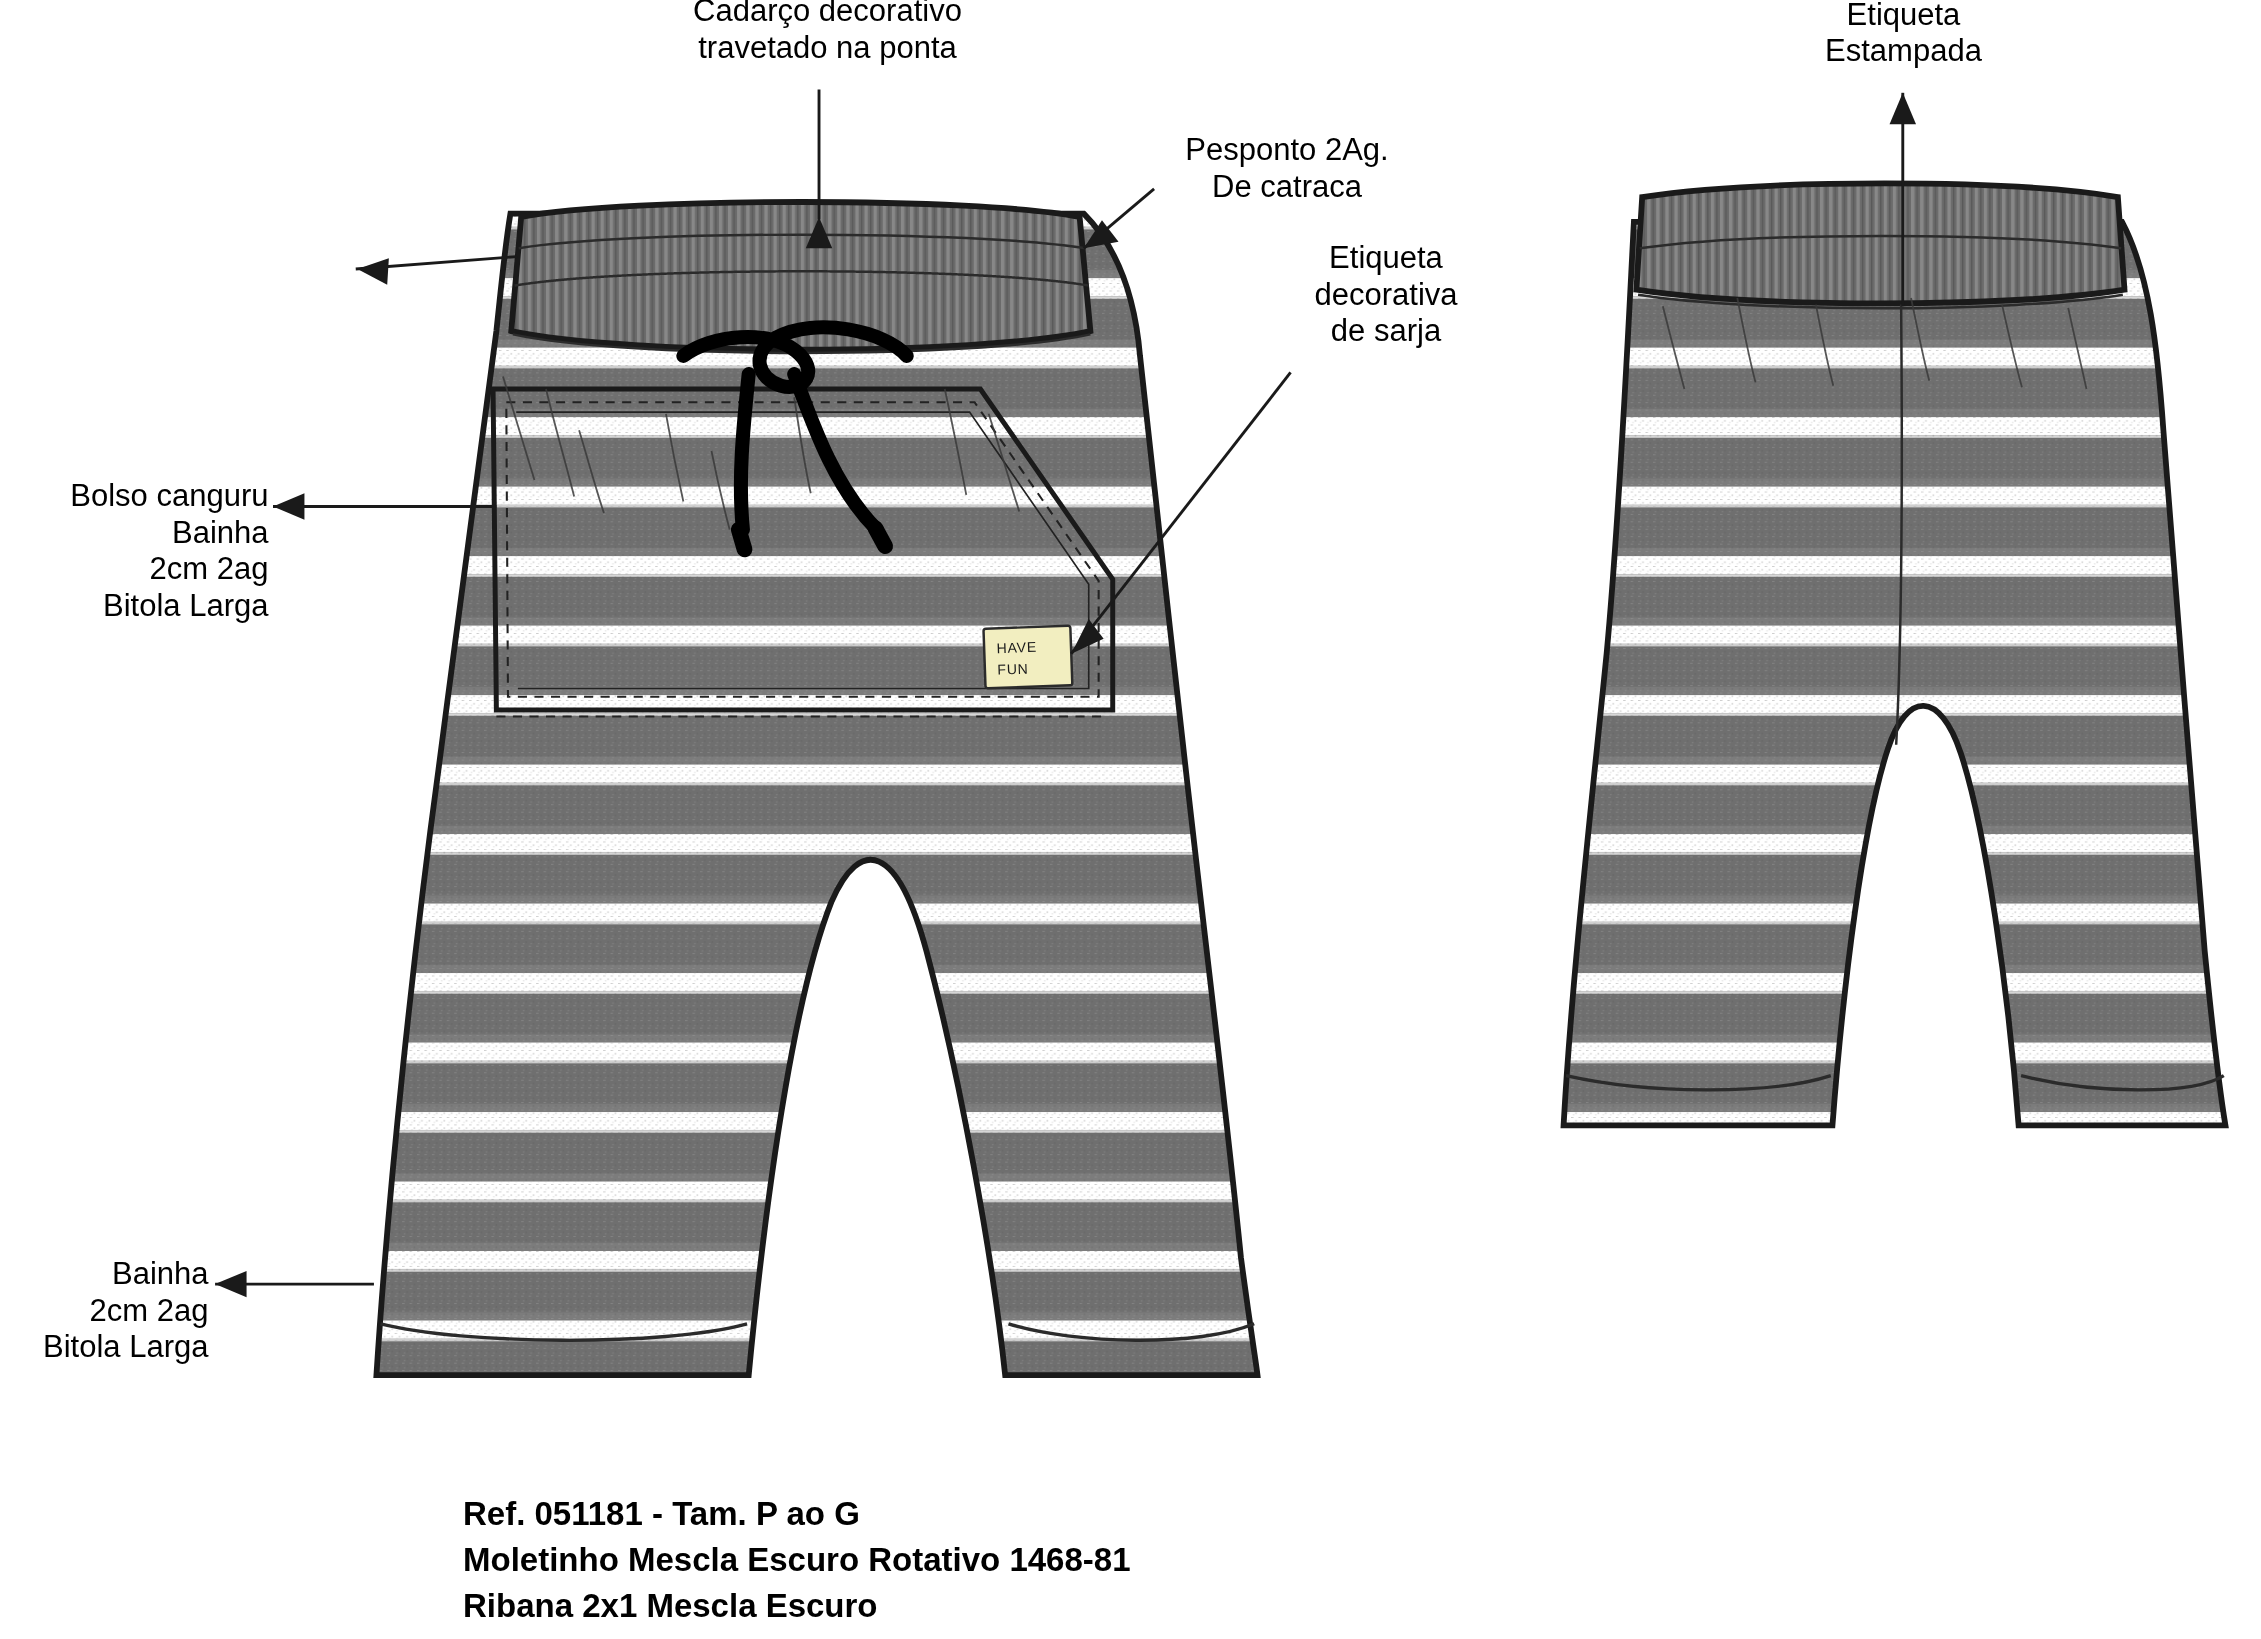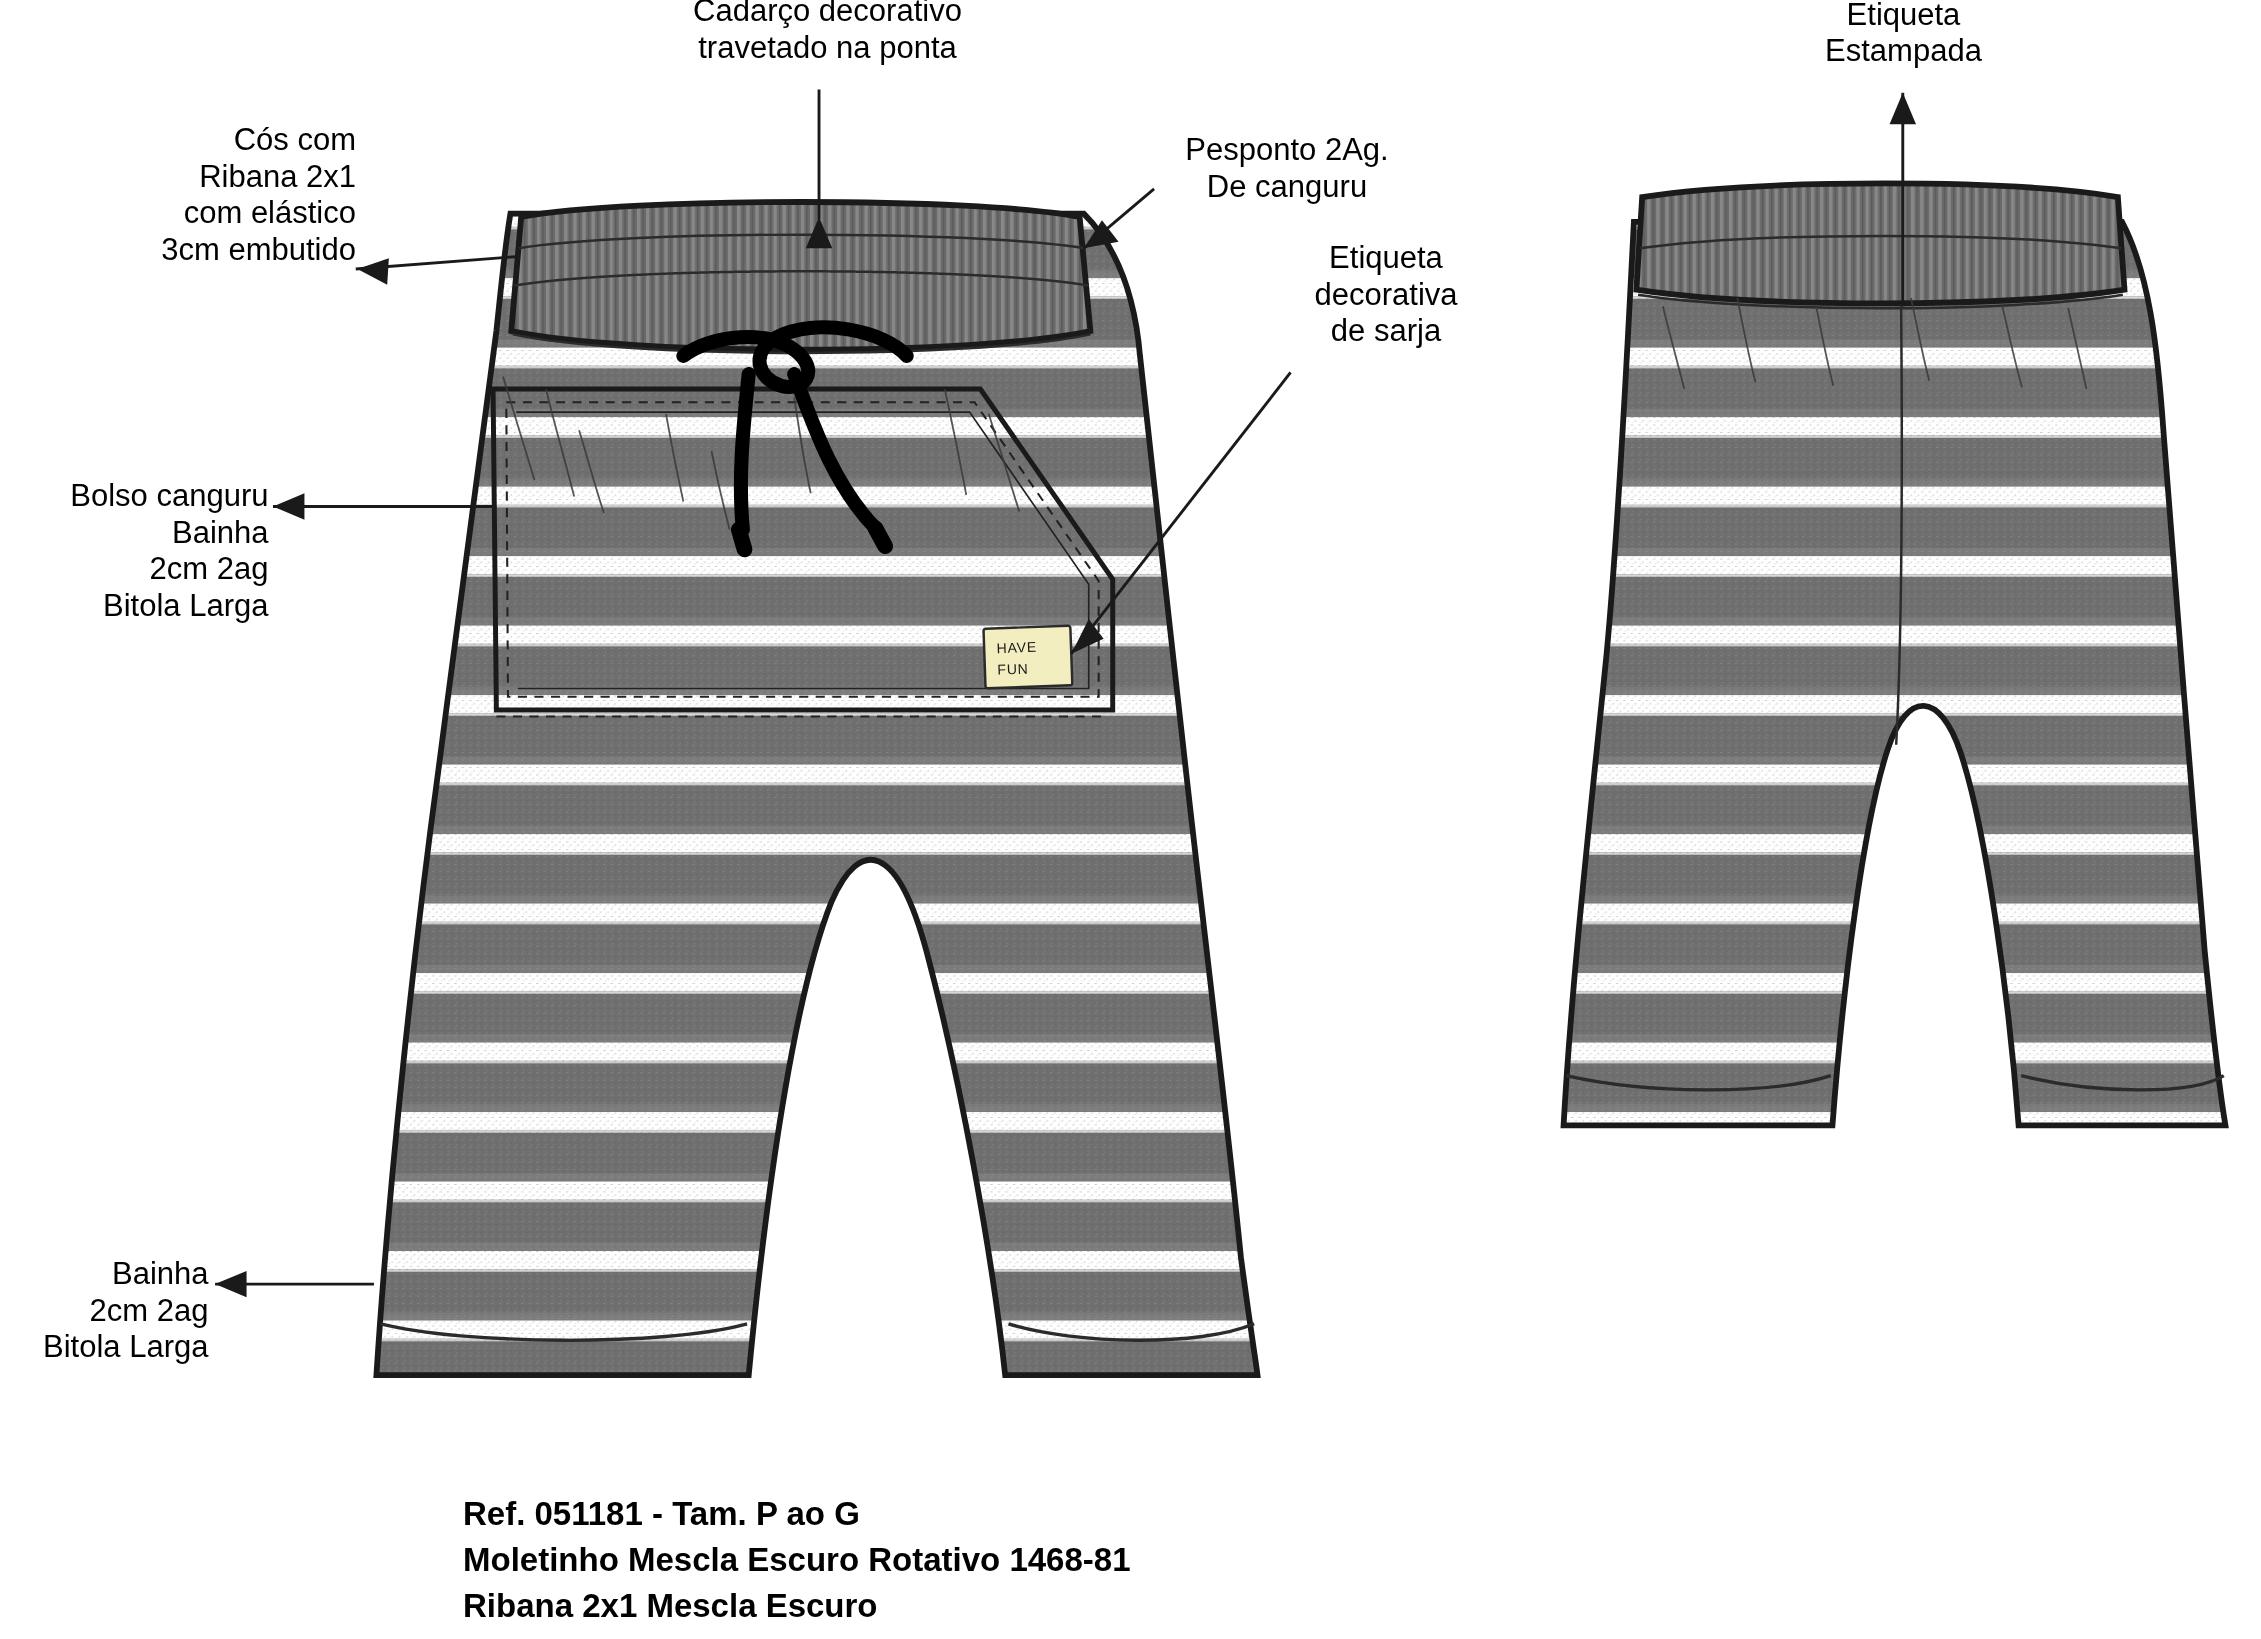--- a/index.html
+++ b/index.html
@@ -228,27 +228,23 @@
       <path d="M260,1552 L298,1536 L298,1568 Z" fill="#1a1a1a" stroke="none"></path>
 
       <path d="M2300,370 L2300,112"></path>
       <path d="M2300,112 L2284,150 L2316,150 Z" fill="#1a1a1a" stroke="none"></path>
     </g>
   </svg>
 
   <div class="callout center" style="left:637px; top:-6.6px; width:381px;">Cadarço decorativo
 travetado na ponta</div>
 
-  <div class="callout right" style="left:83px; top:122px; width:273px;">Cós com
-Ribana 2x1
-com elástico
-3cm embutido</div>
 
   <div class="callout center" style="left:1142px; top:132px; width:290px;">Pesponto 2Ag.
-De canguru</div>
+De catraca</div>
 
   <div class="callout center" style="left:1266px; top:240px; width:240px;">Etiqueta
 decorativa
 de sarja</div>
 
   <div class="callout right" style="left:-16.5px; top:478px; width:285px;">Bolso canguru
 Bainha
 2cm 2ag
 Bitola Larga</div>
 

